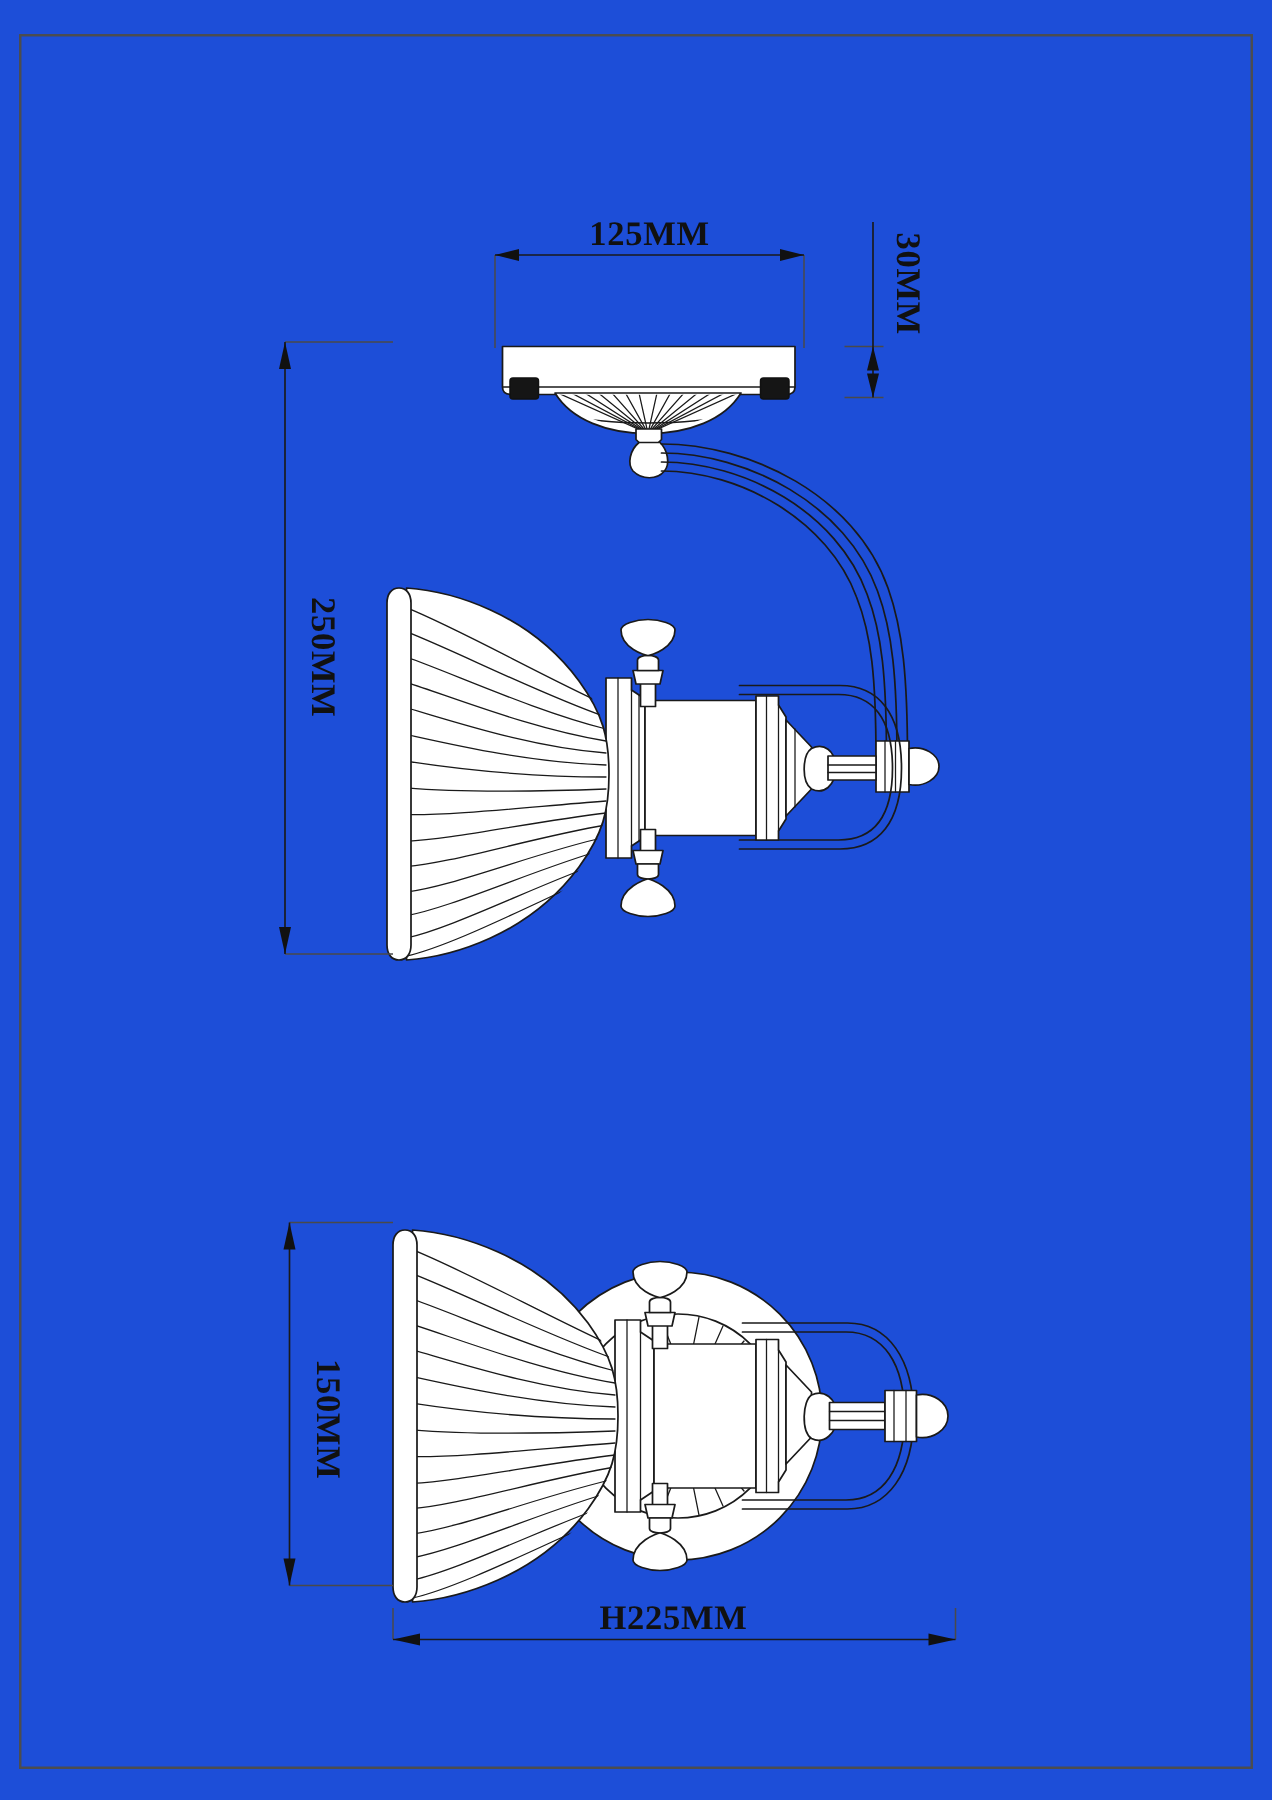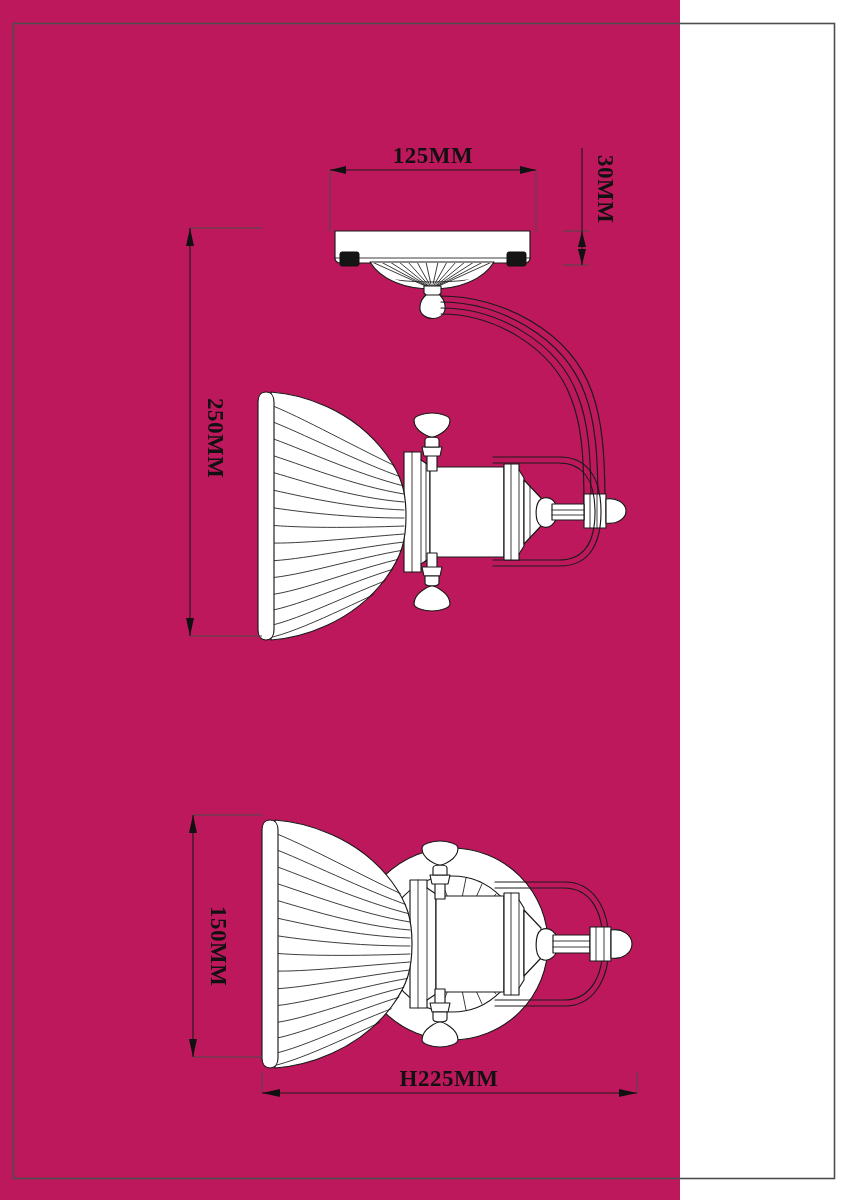--- a/index.html
+++ b/index.html
@@ -8,23 +8,23 @@
     background: #ffffff;
   }
   body {
     width: 848px;
     height: 1200px;
     font-family: "Liberation Serif", serif;
     overflow: hidden;
   }
   #drawing-root {
     position: relative;
-    width: 680px;
+    width: 848px;
     height: 1200px;
-    background: #be185d;
+    background: #1d4ed8;
   }
   svg.sheet {
     display: block;
     width: 848px;
     height: 1200px;
   }
   .dim-text {
     font-family: "Liberation Serif", serif;
     font-size: 23px;
     font-weight: 700;

